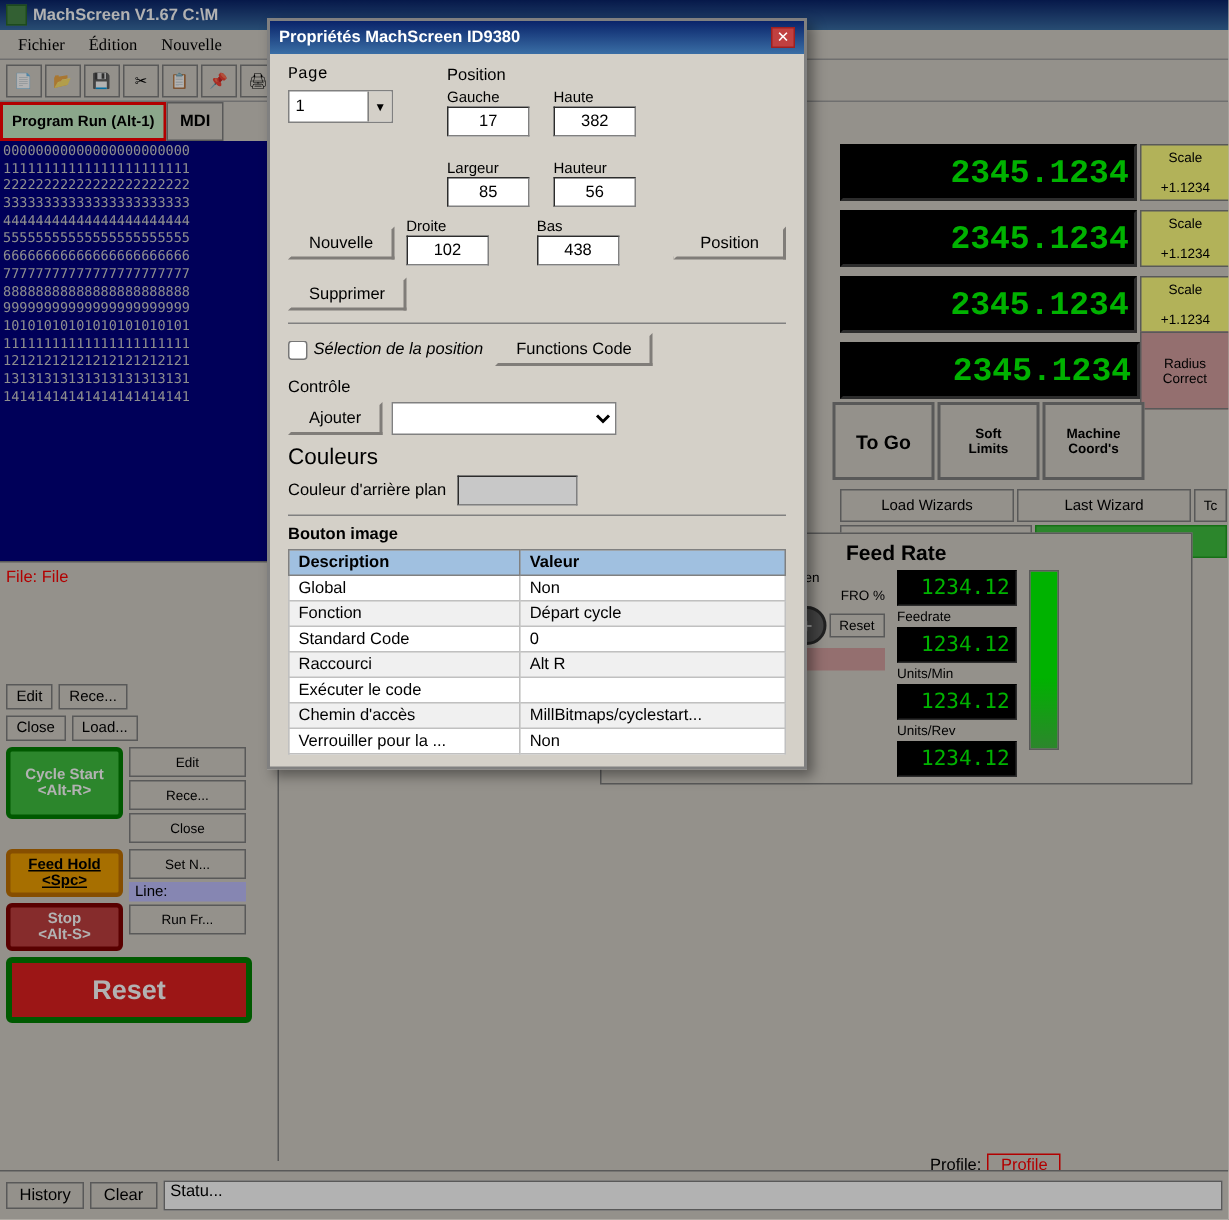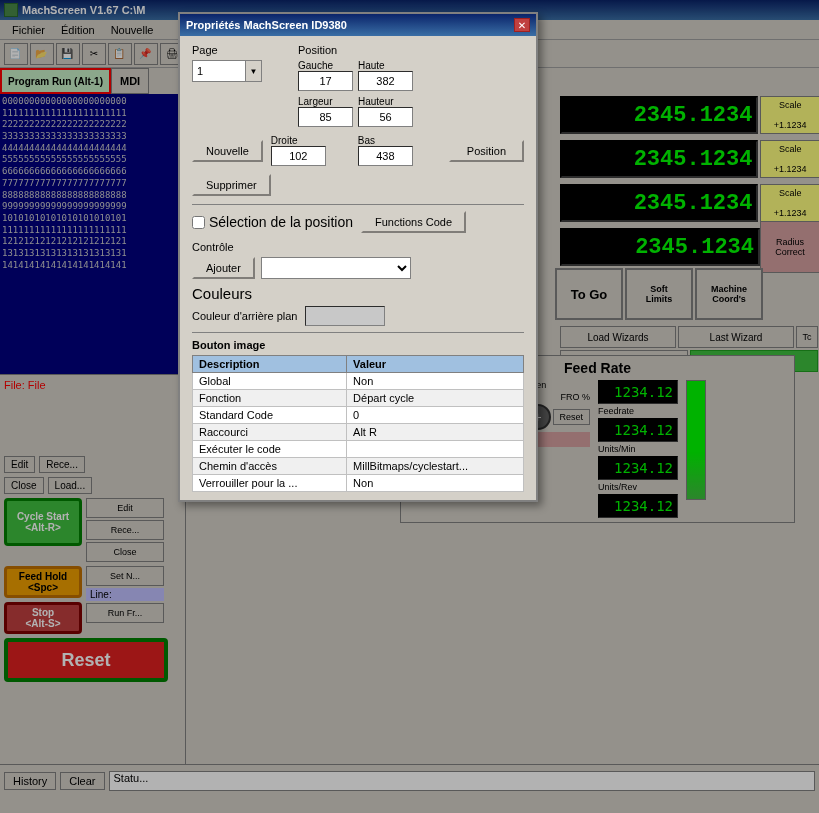--- a/index.html
+++ b/index.html
@@ -43,20 +43,21 @@
       background: #d4d0c8;
       display: flex;
       align-items: center;
       padding: 0 4px;
       border-bottom: 1px solid #a0a0a0;
       font-size: 11px;
     }
     .menu-item {
       padding: 2px 8px;
       cursor: pointer;
+      font-family: Liberation Serif, serif;
     }
 
     
     .toolbar {
       position: absolute;
       top: 40px; left: 0;
       width: 819px;
       height: 28px;
       background: #d4d0c8;
       display: flex;
@@ -142,20 +143,21 @@
     }
     .feed-hold-btn {
       width: 78px; height: 32px;
       background: #f0a000;
       border: 3px solid #c07000;
       color: #000;
       font-weight: bold;
       font-size: 10px;
       cursor: pointer;
       border-radius: 4px;
+      text-decoration: underline;
     }
     .stop-btn {
       width: 78px; height: 32px;
       background: #c04040;
       border: 3px solid #800000;
       color: white;
       font-weight: bold;
       font-size: 10px;
       cursor: pointer;
       border-radius: 4px;
@@ -186,21 +188,21 @@
     }
     .line-label {
       background: #c0c0ff;
       font-size: 10px;
       padding: 1px 4px;
     }
 
     
     .bottom-bar {
       position: absolute;
-      bottom: 16px; left: 0;
+      bottom: 0; left: 0;
       width: 819px;
       height: 28px;
       background: #d4d0c8;
       border-top: 1px solid #808080;
       display: flex;
       align-items: center;
       padding: 16px 4px;
       gap: 4px;
     }
     .bottom-btn {
@@ -618,30 +620,30 @@
 <div class="modal-dialog">
   <div class="modal-titlebar">
     <span>Propriétés MachScreen  ID9380</span>
     <button class="modal-close-btn">✕</button>
   </div>
   <div class="modal-content">
 
     <div style="display:flex;gap:16px;margin-bottom:8px;">
 
       <div style="min-width:90px;">
-        <div style="font-size:11px;margin-bottom:4px;">Page</div>
+        <div style="font-size:11px;margin-bottom:4px;font-family:Liberation Mono, monospace;">Page</div>
         <div style="display:flex;align-items:center;border:1px solid #808080;background:white;width:70px;height:22px;">
           <span style="flex:1;padding:0 4px;font-size:11px;">1</span>
           <span style="width:16px;border-left:1px solid #808080;height:100%;background:#d4d0c8;display:flex;align-items:center;justify-content:center;cursor:pointer;font-size:8px;">▼</span>
         </div>
       </div>
 
       <div>
         <div style="font-size:11px;margin-bottom:4px;">Position</div>
-        <div style="display:grid;grid-template-columns:1fr 1fr;gap:5px;">
+        <div style="display:grid;grid-template-columns:1fr 1fr;gap:16px;">
           <div>
             <div style="font-size:10px;">Gauche</div>
             <input class="pos-input" type="text" value="17" style="">
           </div>
           <div>
             <div style="font-size:10px;">Haute</div>
             <input class="pos-input" type="text" value="382" style="">
           </div>
           <div>
             <div style="font-size:10px;">Largeur</div>
@@ -672,21 +674,21 @@
 
     <div style="display:flex;margin-bottom:8px;">
       <button class="modal-btn">Supprimer</button>
     </div>
 
     <hr class="separator">
 
     <div style="display:flex;align-items:center;gap:8px;margin-bottom:8px;">
       <div style="display:flex;align-items:center;gap:4px;">
         <input type="checkbox" style="">
-        <label style="font-size:14px;">Sélection de la position</label>
+        <label style="font-size:11px;font-style:italic;">Sélection de la position</label>
       </div>
       <button class="modal-btn">Functions Code</button>
     </div>
 
     <div style="margin-bottom:6px;">
       <div style="font-size:11px;margin-bottom:4px;">Contrôle</div>
       <div style="display:flex;align-items:center;gap:6px;">
         <button class="modal-btn">Ajouter</button>
         <select class="form-select" style="width:150px;height:22px;font-size:11px;">
           <option></option>

